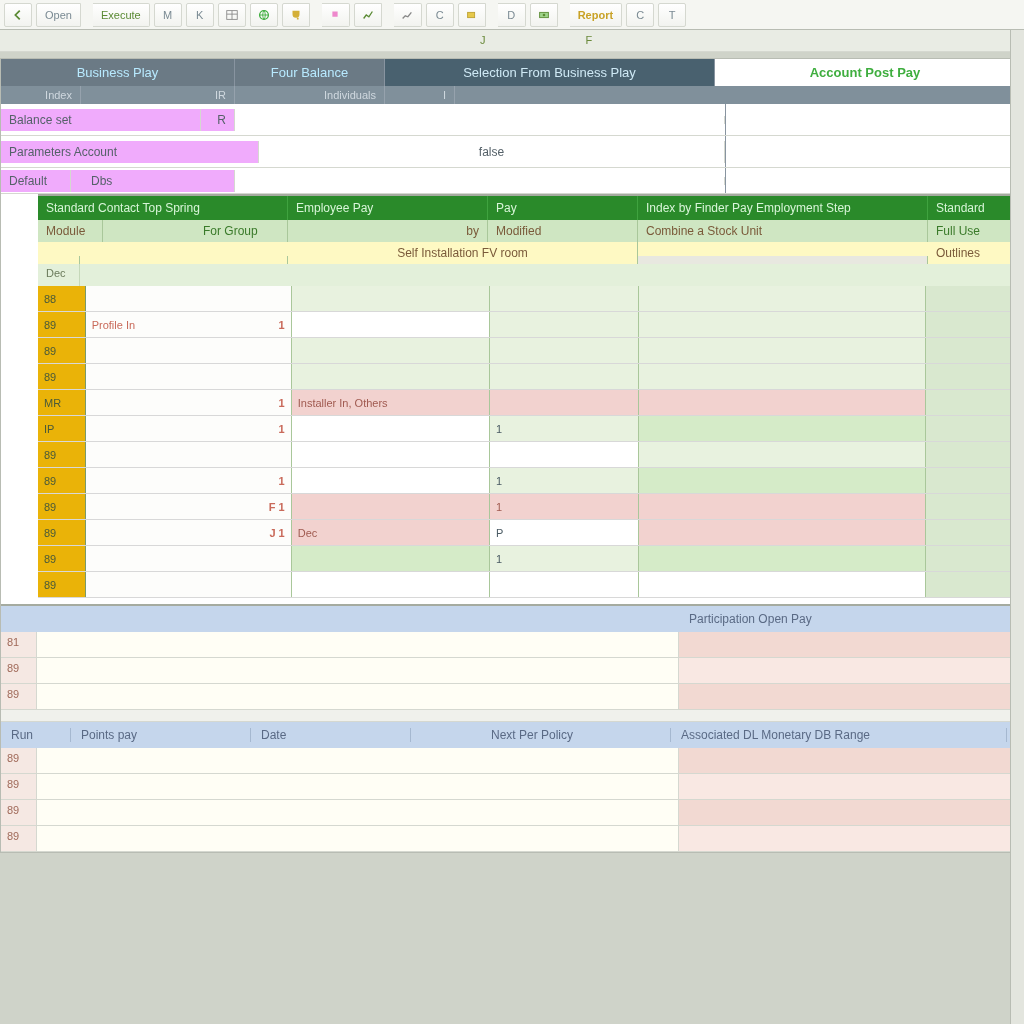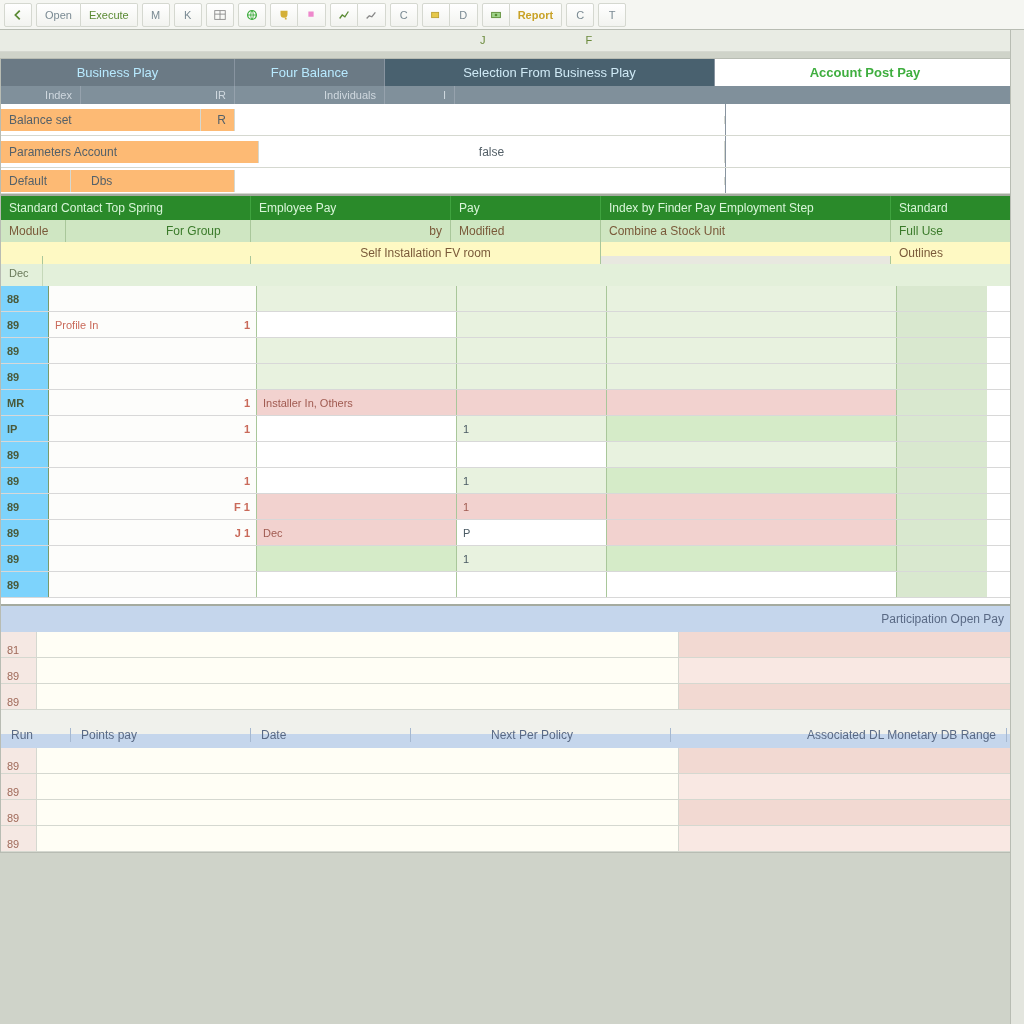--- a/index.html
+++ b/index.html
@@ -31,21 +31,21 @@
     border: 1px solid #d5d8d0;
     background: linear-gradient(#fff,#f2f3ef);
     color: #7a8a93;
     font-size: 11px;
     border-radius: 2px;
   }
   .toolbar-item.icon-only { width: 28px; padding: 0; }
   .toolbar-item.green { color: #5a8a33; }
   .toolbar-item.yellow { color: #c9a227; font-weight: bold; }
   .toolbar-item svg { width: 14px; height: 14px; }
-  .toolbar-double { display:flex; gap:0; }
+  .toolbar-double { display:flex; gap:12px; }
   .toolbar-double .toolbar-item { border-radius: 0; }
   .toolbar-double .toolbar-item:first-child { border-top-left-radius:2px; border-bottom-left-radius:2px; }
   .toolbar-double .toolbar-item:last-child { border-top-right-radius:2px; border-bottom-right-radius:2px; border-left:none;}
 
   
   .col-rule {
     display:flex;
     background:#e9ece4;
     height:22px;
     padding-left: 480px;
@@ -96,30 +96,30 @@
     border-bottom:1px solid #d5d8d0;
     height:32px;
     align-items:center;
   }
   .grid-a .row .rcell {
     padding:4px 8px;
     border-right:1px solid #d5d8d0;
     color:#556169;
     font-size:12px;
   }
-  .grid-a .row .rcell.lbl { background:#fdba74; }
+  .grid-a .row .rcell.lbl { background:#f0abfc; }
   .grid-a .row .blank-right {
     flex:0 0 290px;
     border-right:none;
     border-left:1px solid #8894a0;
     height:100%;
   }
 
   
-  .grid-b { border-top:2px solid #a5aba0; }
+  .grid-b { border-top:2px solid #a5aba0;margin-left:37px; }
   .grid-b .header-row {
     display:flex;
     background:#2a8a2a;
   }
   .grid-b .header-row .hcell {
     padding:5px 8px;
     color:#d8f5d8;
     font-size:12px;
     border-right:1px solid #3fa33f;
     white-space:nowrap;
@@ -149,24 +149,24 @@
     border-bottom:1px solid #8a8a8a55;
   }
   .grid-b .body .row .rcell {
     border-right:1px solid #a9c79a;
     font-size:11px;
     display:flex;
     align-items:center;
     padding:0 6px;
   }
   .grid-b .body .row .rcell.rowhdr {
-    background:#7dd3fc;
+    background:#eab308;
     width:48px;
     color:#4a5a3a;
-    font-weight:bold;
+    font-weight:normal;
     border-right:1px solid #7a9a6a;
   }
   .grid-b .body .row .rcell.rowgap { width:208px; background:#fdfdfb; color:#c96a5a; }
   .grid-b .body .row .rcell.col-c { width:200px; }
   .grid-b .body .row .rcell.col-d { width:150px; }
   .grid-b .body .row .rcell.col-e { width:290px; }
   .grid-b .body .row .rcell.col-f { width:90px; background:#d9e8cf; color:#3a7a2a; text-align:right; justify-content:flex-end; border-right:none;}
   .g { background:#d5ebc8 !important; }
   .r { background:#f2d2cf !important; color:#a05a50 !important;}
   .lg { background:#e8f2df !important; }
@@ -178,28 +178,28 @@
     background:#c5d6ec;
     height:26px;
     align-items:center;
   }
   .grid-c .header-row .hcell {
     padding:0 10px;
     color:#5a6a85;
     font-size:12px;
     border-right:1px solid #a5b8d0;
   }
-  .grid-c .header-row .hcell.right { text-align:right; flex:0 0 336px;}
+  .grid-c .header-row .hcell.right { flex:0 0 336px;}
   .grid-c .row {
     display:flex;
     height:26px;
     background:#fff;
     border-bottom:1px solid #d5d8d0;
   }
-  .grid-c .row .rcell { border-right:1px solid #d5d8d0; padding:12px 6px; font-size:11px; }
+  .grid-c .row .rcell { border-right:1px solid #d5d8d0; padding:4px 6px; font-size:11px; }
   .grid-c .row .rcell.rh { width:36px; background:#f5e8e3; color:#a06a5a; }
   .grid-c .row .rcell.body { flex:1; background:#fffef5; }
   .grid-c .row .rcell.right { width:336px; background:#f2d9d2; border-right:none; }
   .grid-c .row.alt .rcell.right { background:#f9e8e3; }
   .grid-c .row.thin { height:12px; }
 
   .scroll-outline {
     position:absolute;
     top:30px;
     right:0;

